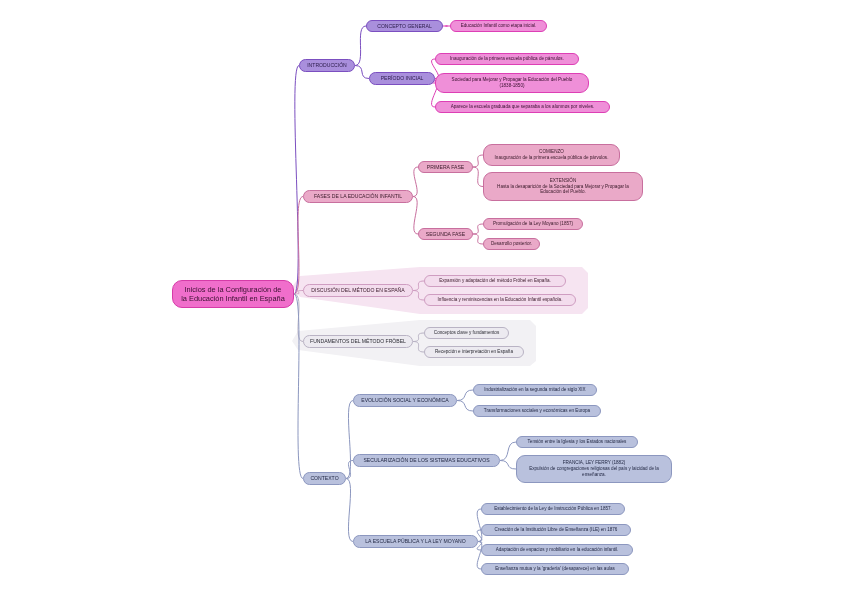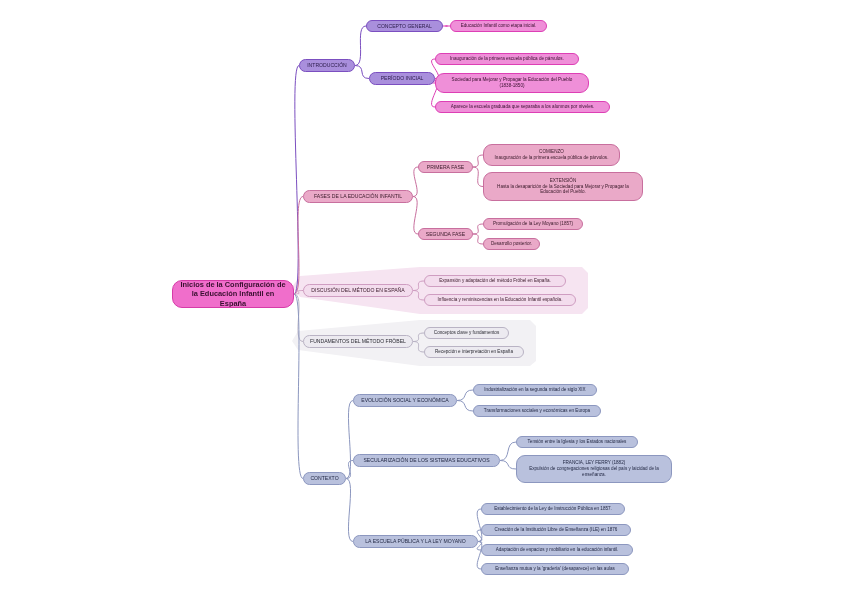--- a/index.html
+++ b/index.html
@@ -38,21 +38,21 @@
     border-style: solid;
     border-width: 1px;
     line-height: 1.25;
     padding: 2px 5px;
     white-space: pre-line;
     overflow: hidden;
   }
   .root {
     border-radius: 10px;
     border-width: 1.5px;
-    font-weight: bold;
+    font-weight: normal;
   }
 </style>
 </head>
 <body>
 
 <svg id="edges" viewBox="0 0 848 599">
     <polygon points="292,287 300,276 420,267 582,267 588,273 588,308 582,314 420,314 300,297" fill="#f6e4f1"></polygon>
     <polygon points="292,341 298,331 420,320 530,320 536,326 536,361 530,366 420,366 298,350" fill="#f2f1f4"></polygon>
     <path d="M 294 294 C 306 294, 287 65.5, 299 65.5" stroke="#7b4fc0" stroke-width="1" fill="none"></path>
     <path d="M 355 65.5 C 367 65.5, 354 26, 366 26" stroke="#7b4fc0" stroke-width="1" fill="none"></path>

